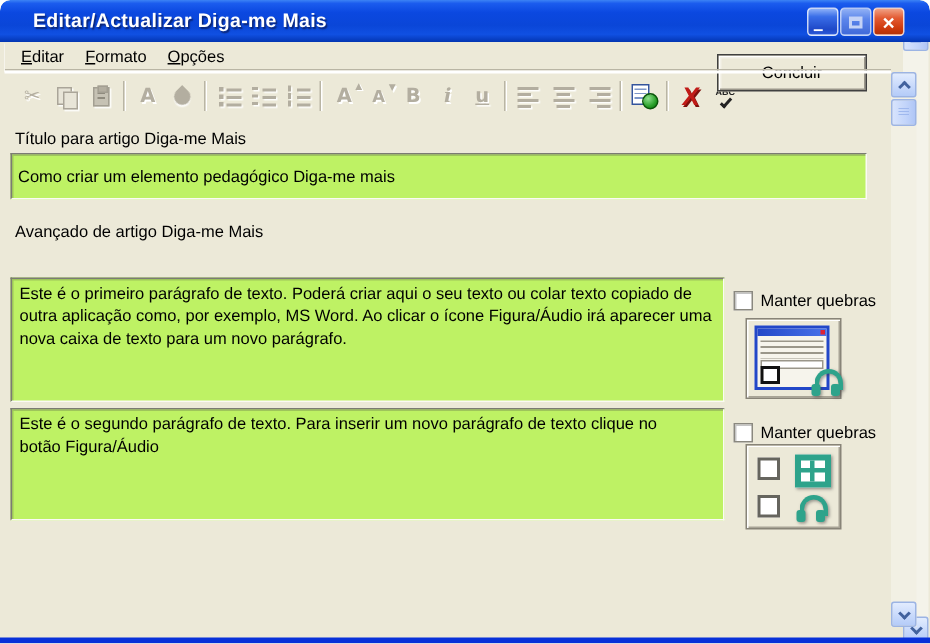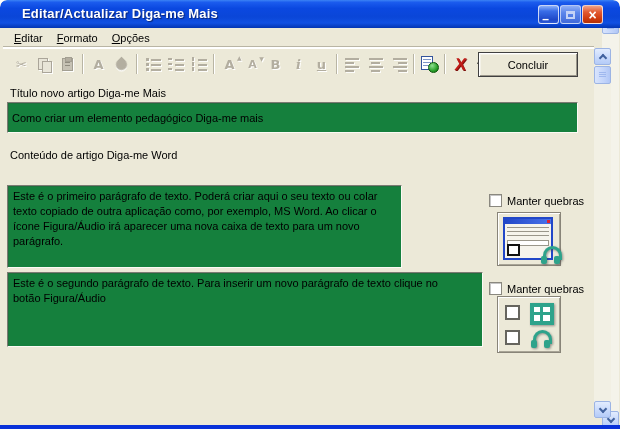--- a/index.html
+++ b/index.html
@@ -120,39 +120,39 @@
   .ic-spell .chk { width:8px; height:4px; border-left:2px solid #222; border-bottom:2px solid #222;
      transform:rotate(-48deg); margin-top:1px; }
 
   
   .btn3d {
     background:#ECE9D8; font-size:11px; color:#000; text-align:center; cursor:pointer;
     border:1px solid #404040;
     box-shadow:inset 1px 1px 0 #fff, inset -1px -1px 0 #9a968a, inset 2px 2px 0 #f4f2e8;
     display:flex; align-items:center; justify-content:center;
   }
-  #btn-concluir { position:absolute; left:478px; top:52px; width:100px; height:25px; z-index:3; }
+  #btn-concluir { position:absolute; left:478px; top:36px; width:100px; height:25px; z-index:3; }
   #btn-avancado { position:absolute; left:428px; top:150px; width:140px; height:29px;
      border:1px dotted #555; box-shadow:inset 1px 1px 0 #fff, inset -1px -1px 0 #8a8678; }
 
   
   .lbl { position:absolute; font-size:11px; color:#000; white-space:nowrap; }
   #lbl-titulo { left:10px; top:87px; }
   #lbl-conteudo { left:10px; top:149px; }
 
   
   .field {
-    position:absolute; background:#15803d; font-size:11px; color:#000;
+    position:absolute; background:#bef264; font-size:11px; color:#000;
     border:1px solid; border-color:#7b7b73 #fbfaf4 #fbfaf4 #7b7b73;
     box-shadow:inset 1px 1px 0 rgba(64,64,64,.25);
   }
   #inp-title { left:7px; top:102px; width:571px; height:31px; padding:3px 4px;
      font-family:"Liberation Sans",sans-serif; outline:none; }
   .parabox { line-height:15px; padding:3px 5px; overflow:hidden; }
-  #para1 { left:7px; top:185px; width:395px; height:83px; }
+  #para1 { left:7px; top:185px; width:476px; height:83px; }
   #para2 { left:7px; top:272px; width:476px; height:75px; padding-right:24px; }
 
   
   .chkrow { position:absolute; display:flex; align-items:center; gap:5px; }
   #chkrow1 { left:489px; top:194px; } #chkrow2 { left:489px; top:282px; }
   .chkbox { width:13px; height:13px; background:#fff; border:1px solid #8a887f;
      box-shadow:inset 1px 1px 0 rgba(90,90,90,.35); cursor:pointer; flex:0 0 auto; }
   .chklbl { font-size:11px; color:#000; white-space:nowrap; }
 
   
@@ -310,24 +310,24 @@
   <div id="main-sb">
     <div class="sb-btn sb-up">
         <span class="chev up"></span>
       </div>
     <div class="sb-thumb"></div>
     <div class="sb-btn sb-down">
         <span class="chev down"></span>
       </div>
   </div>
 
-  <div id="lbl-titulo" class="lbl">Título novo artigo Diga-me Mais</div>
+  <div id="lbl-titulo" class="lbl">Título para artigo Diga-me Mais</div>
   <input id="inp-title" class="field" type="text" value="Como criar um elemento pedagógico Diga-me mais" style="">
 
-  <div id="lbl-conteudo" class="lbl">Conteúdo de artigo Diga-me Word</div>
+  <div id="lbl-conteudo" class="lbl">Avançado de artigo Diga-me Mais</div>
 
   <div id="para1" class="field parabox">Este é o primeiro parágrafo de texto. Poderá criar aqui o seu texto ou colar texto copiado de outra aplicação como, por exemplo, MS Word. Ao clicar o ícone Figura/Áudio irá aparecer uma nova caixa de texto para um novo parágrafo.</div>
   <div id="chkrow1" class="chkrow">
     <span class="chkbox"></span>
     <span class="chklbl">Manter quebras</span>
   </div>
   <div id="icbtn1" class="icbtn">
     <div class="mini-win">
       <span class="mtb"></span>
         <span class="mdot"></span>

